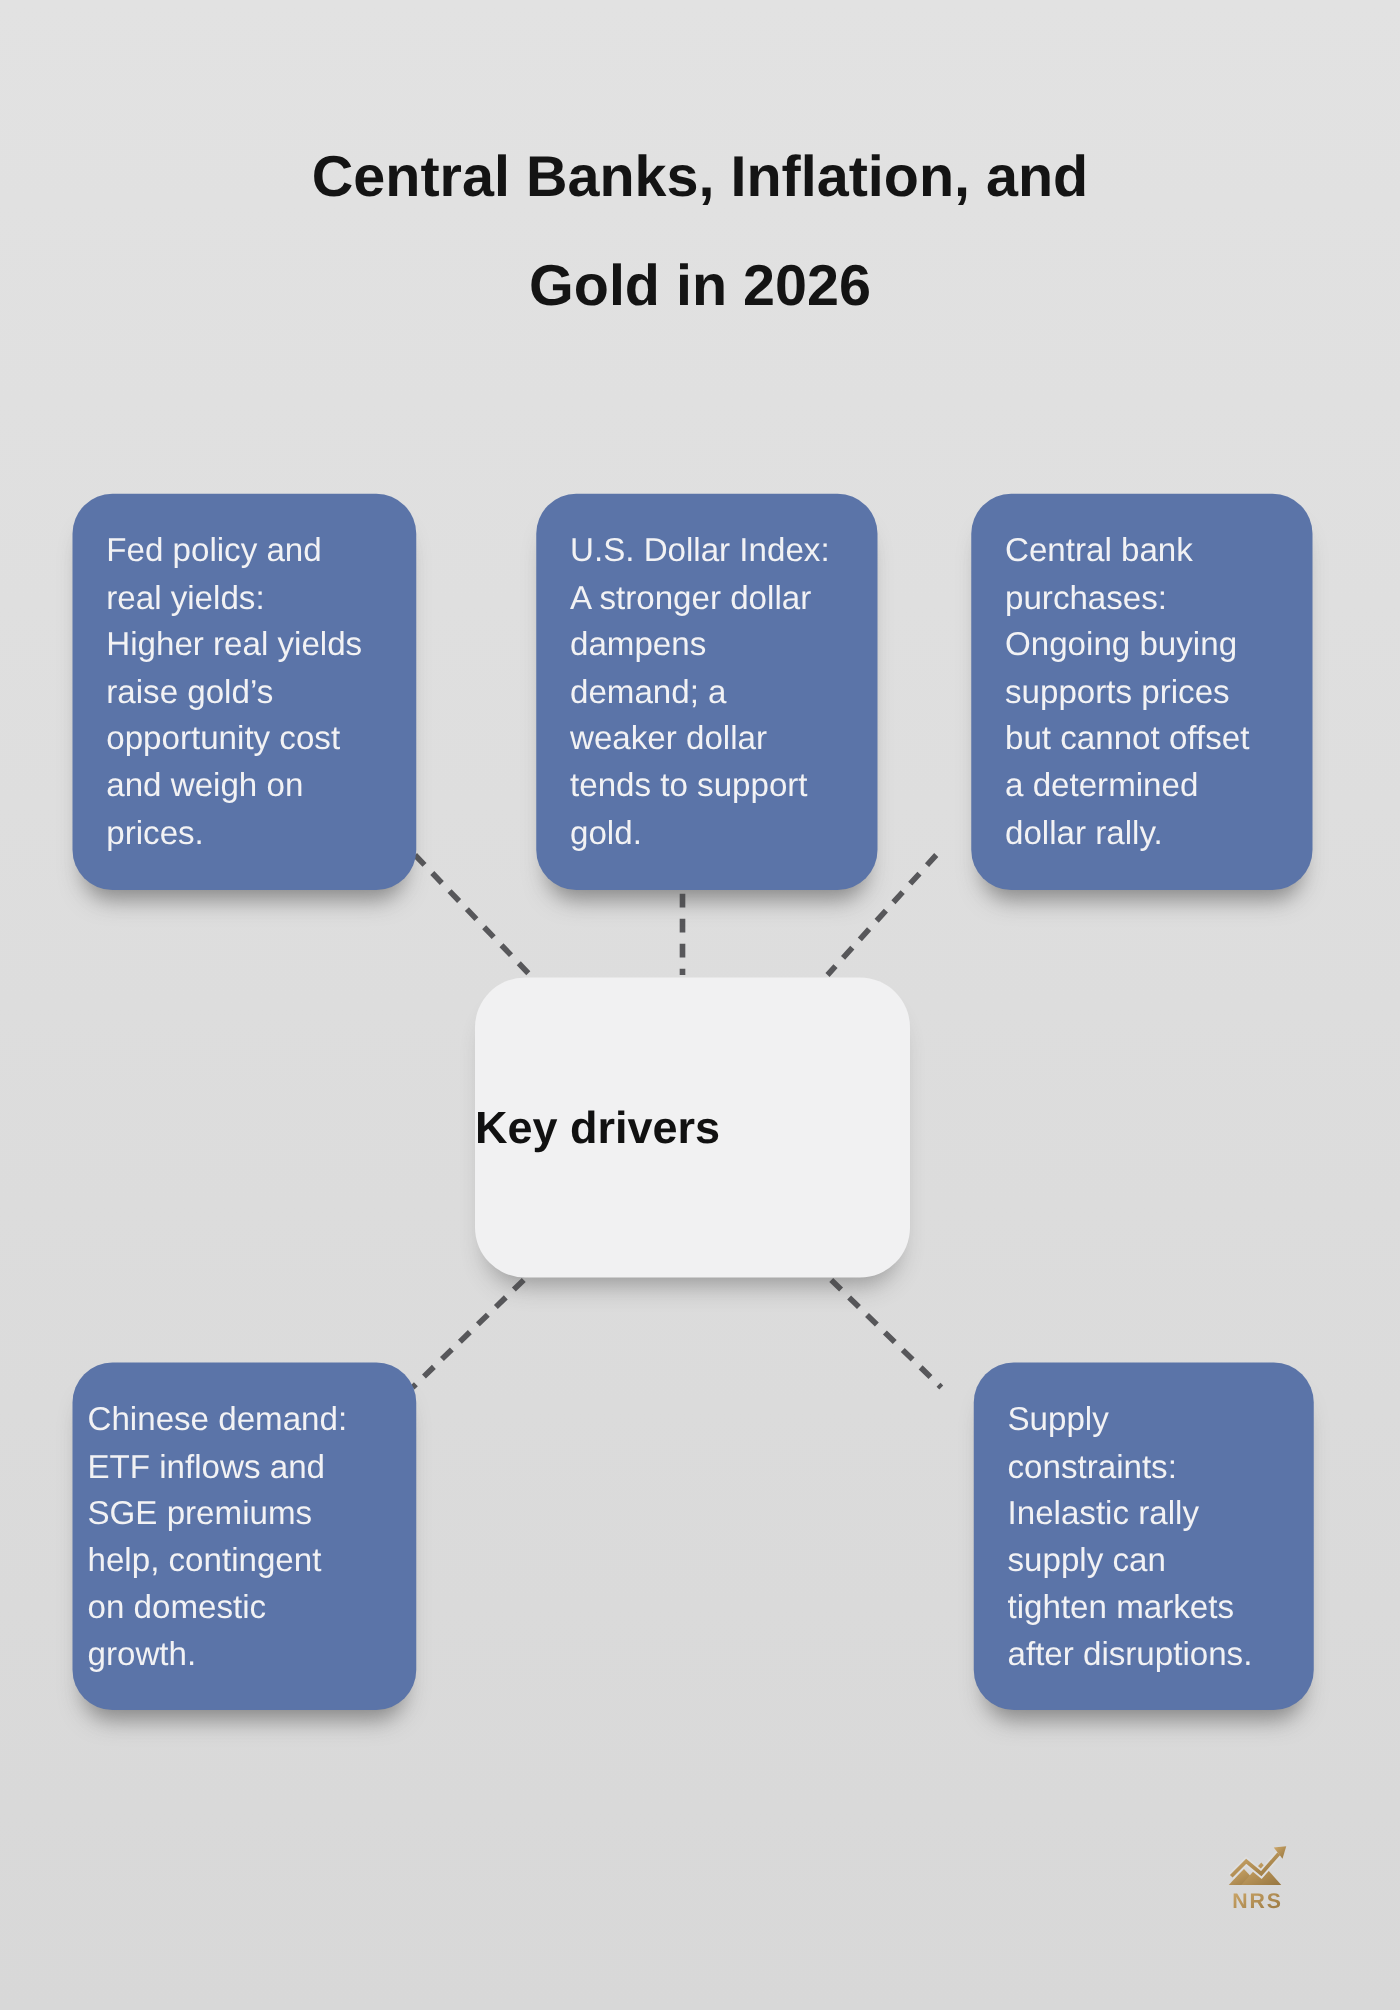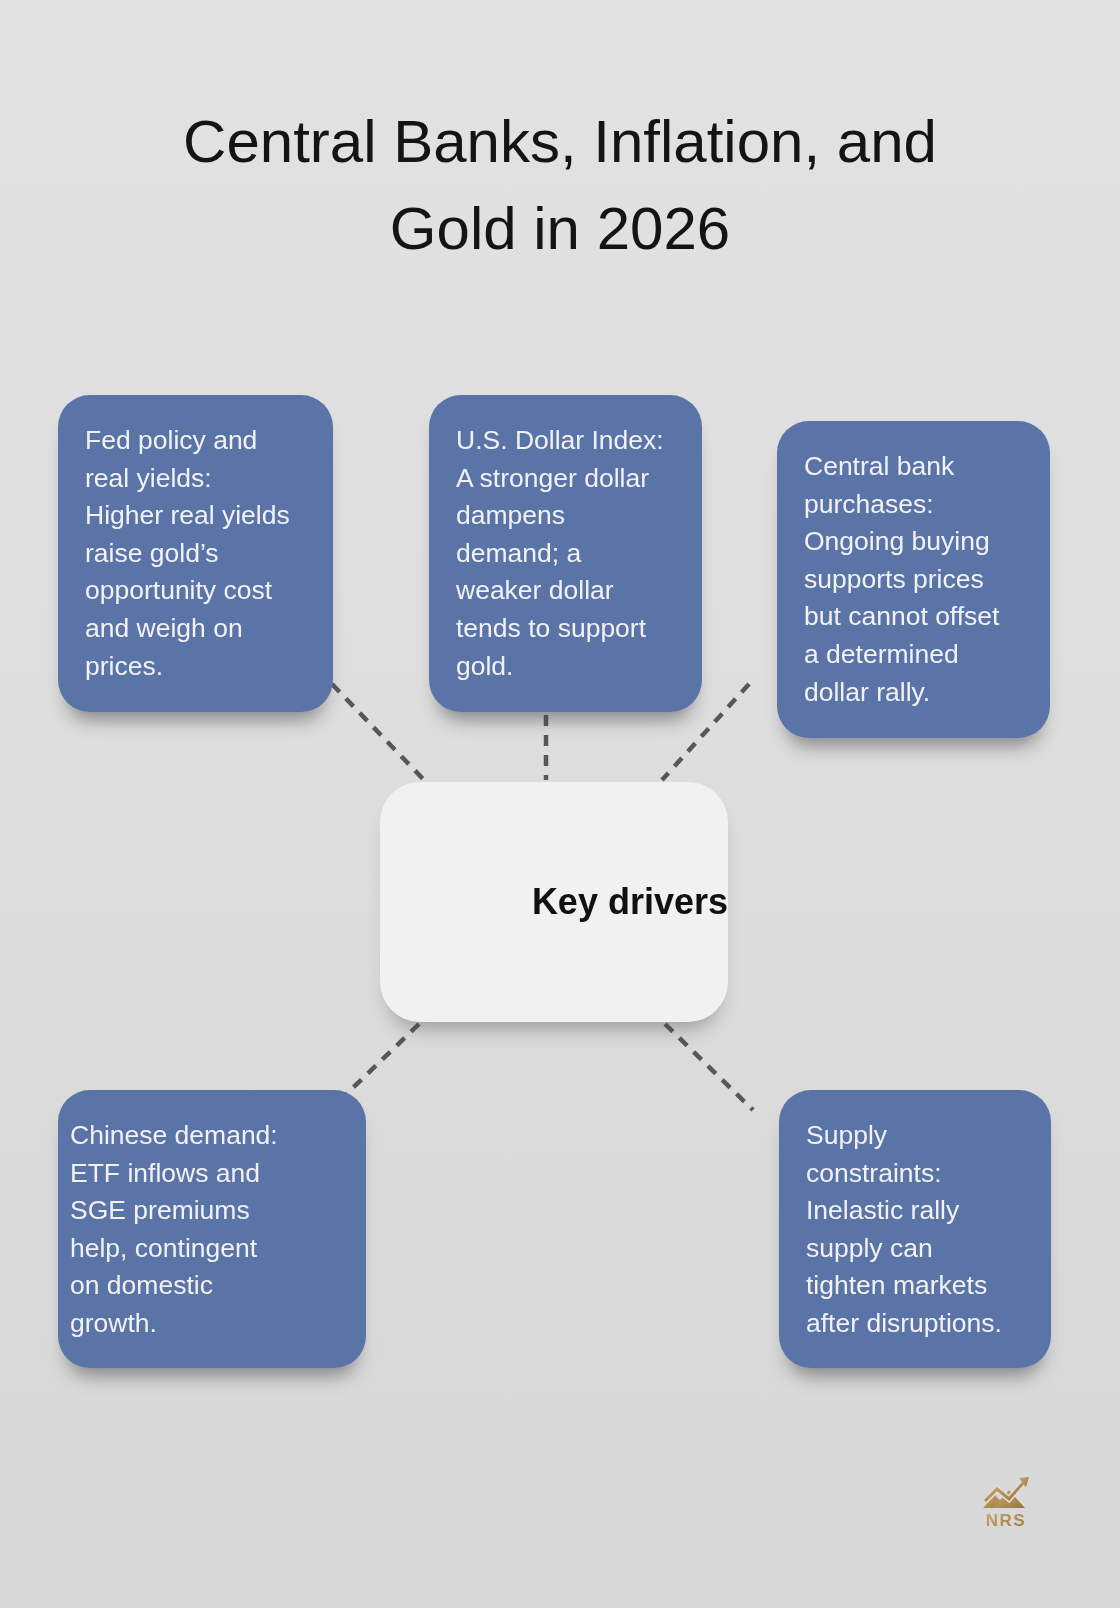--- a/index.html
+++ b/index.html
@@ -6,47 +6,47 @@
   .canvas{
     position:relative;
     width:1120px;height:1608px;
     overflow:hidden;
     background:linear-gradient(180deg,#e2e2e2 0%,#dddddd 50%,#d8d8d8 100%);
     font-family:"Liberation Sans","DejaVu Sans",sans-serif;
   }
   .title{
     position:absolute;top:98px;left:0;width:100%;
     text-align:center;
-    font-size:60px;line-height:87px;font-weight:400;
+    font-size:46px;line-height:87px;font-weight:700;
     color:#141414;
     white-space:pre-line;
   }
   .connectors{position:absolute;left:0;top:0;}
   .card{
     position:absolute;
     box-sizing:border-box;
     background:#5b74a8;
     border-radius:32px;
     color:#f2f2f4;
     font-size:26.5px;line-height:37.6px;
     padding:27px 18px 0 27px;
     white-space:pre-line;
     box-shadow:0 17px 18px -9px rgba(70,70,70,0.55);
   }
   .c1{left:58px;top:395px;width:275px;height:317px;}
   .c2{left:429px;top:395px;width:273px;height:317px;}
-  .c3{left:777px;top:395px;width:273px;height:317px;margin-top:26px;}
-  .c4{left:58px;top:1090px;width:308px;height:278px;padding-left:12px;}
+  .c3{left:777px;top:395px;width:273px;height:317px;}
+  .c4{left:58px;top:1090px;width:275px;height:278px;padding-left:12px;}
   .c5{left:779px;top:1090px;width:272px;height:278px;}
   .center-card{
     position:absolute;
     left:380px;top:782px;width:348px;height:240px;
     background:#f1f1f2;
     border-radius:40px;
-    display:flex;align-items:center;justify-content:flex-end;
+    display:flex;align-items:center;justify-content:flex-start;
     font-size:36px;font-weight:700;color:#111111;
     box-shadow:0 16px 20px -10px rgba(70,70,70,0.45);
   }
   .logo{position:absolute;left:978px;top:1474px;width:60px;height:56px;}
 </style>
 </head>
 <body>
 
 <div class="canvas">
 

